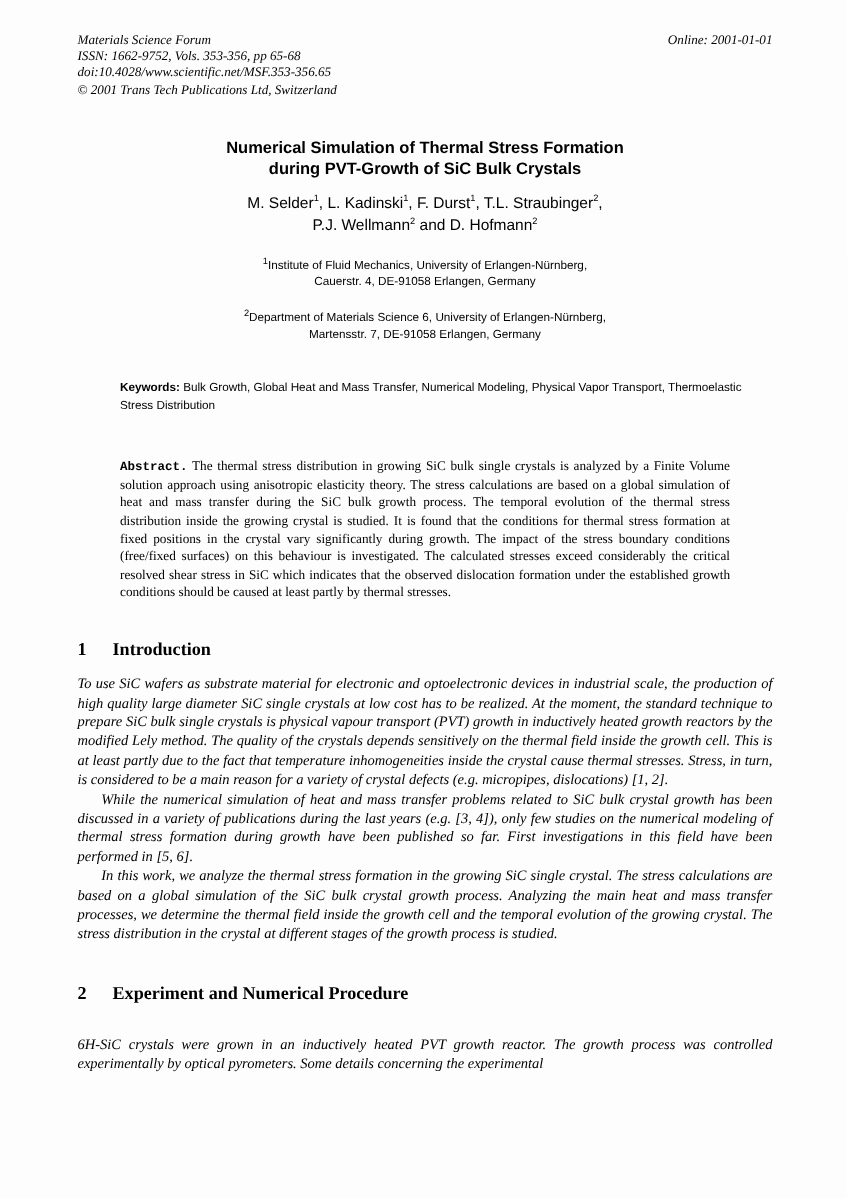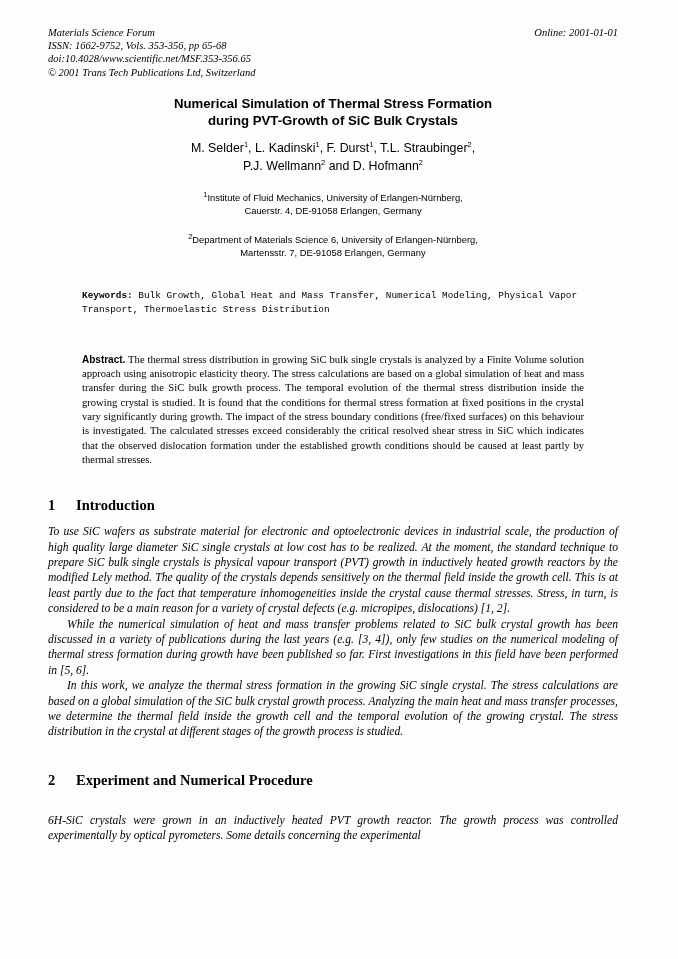--- a/index.html
+++ b/index.html
@@ -15,21 +15,21 @@
     position: relative;
     overflow: hidden;
   }
   .page {
     position: absolute;
     left: 0; top: 0;
     width: 678px;
     height: 959px;
     background: #fdfdfd;
     box-sizing: border-box;
-    padding: 26px 60px 0 48px;
+    padding: 26px 60px 0 62px;
   }
   .header-row {
     display: flex;
     justify-content: space-between;
     align-items: flex-start;
     font-style: italic;
     font-size: 10.5px;
     line-height: 13.2px;
   }
   .header-left { width: 330px; }
@@ -38,56 +38,56 @@
     font-style: italic;
     padding-top: 0px;
     white-space: nowrap;
   }
   .title {
     text-align: center;
     font-family: "Liberation Sans", sans-serif;
     font-weight: bold;
     font-size: 13.2px;
     line-height: 17px;
-    margin-top: 16px;
+    margin-top: 30px;
   }
   .authors {
     text-align: center;
     font-family: "Liberation Sans", sans-serif;
     font-size: 12.4px;
     line-height: 18px;
     margin-top: 10px;
   }
   .affil {
     text-align: center;
     font-family: "Liberation Sans", sans-serif;
     font-size: 9.4px;
     line-height: 13px;
     margin-top: 16px;
   }
   .affil.second { margin-top: 16px; }
   sup { font-size: 7.4px; vertical-align: super; line-height: 0; }
   .keywords {
-    font-family: Liberation Mono, monospace;
+    font-family: Liberation Sans, sans-serif;
     font-size: 9.4px;
     line-height: 14px;
     margin-top: 30px;
     padding: 0 14px 0 34px;
     text-align: left;
   }
   .keywords b { font-weight: bold; }
   .abstract {
     margin-top: 36px;
     padding: 0 34px 0 34px;
     font-size: 10.6px;
     line-height: 14.3px;
     text-align: justify;
   }
   .abstract b {
-    font-family: Liberation Sans, sans-serif;
+    font-family: Liberation Mono, monospace;
     font-size: 10px;
     font-weight: bold;
   }
   .section {
     margin-top: 30px;
     font-family: "Liberation Serif", serif;
     font-size: 14.5px;
     font-weight: bold;
     display: flex;
     gap: 16px;

